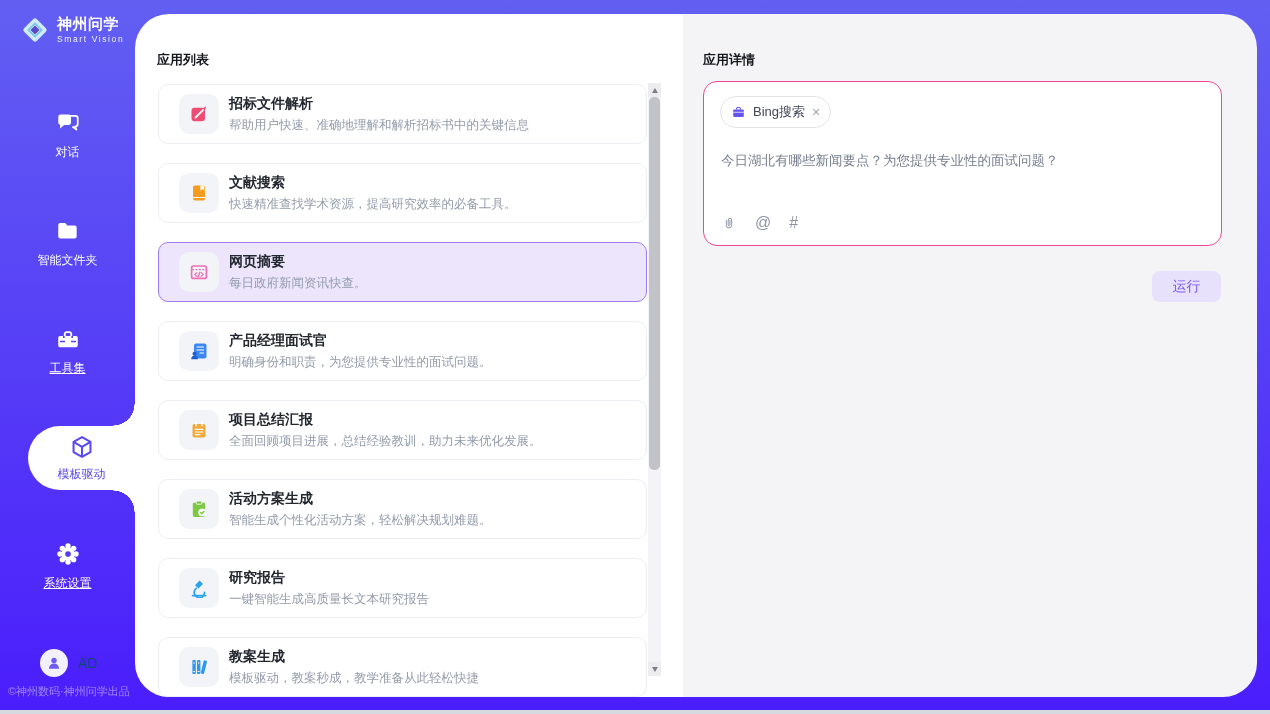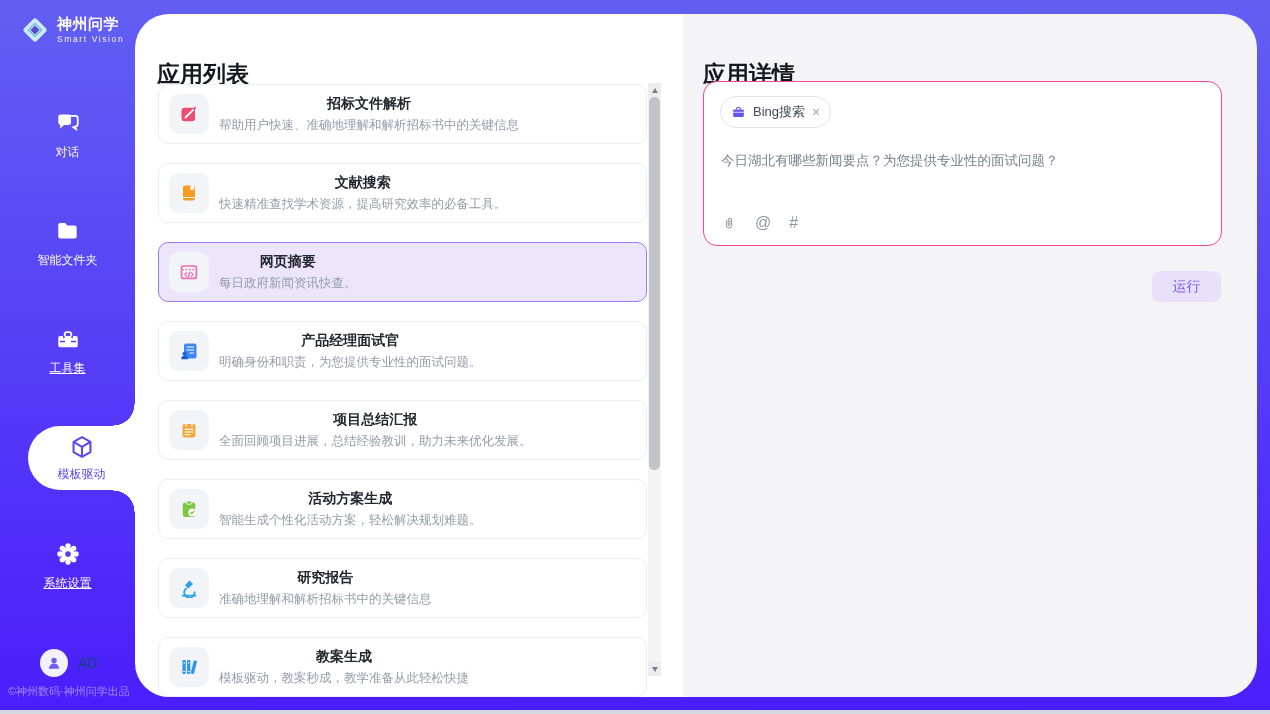--- a/index.html
+++ b/index.html
@@ -27,28 +27,28 @@
   .notch.bot{top:490px;background:radial-gradient(circle 22px at 0 100%,var(--notch-bottom,#5131f9) 0 21.4px,#fff 21.6px);}
   .user-row{position:absolute;left:40px;top:649px;display:flex;align-items:center;gap:10px;cursor:pointer;}
   .avatar{width:28px;height:28px;border-radius:50%;background:#f3f0ff;display:flex;align-items:center;justify-content:center;}
   .user-initials{color:#0c4a6e;font-size:14px;}
   .side-footer{position:absolute;left:8px;top:684px;font-size:11px;color:rgba(255,255,255,.45);white-space:nowrap;}
 
   
   .shell{position:absolute;left:135px;top:14px;width:1122px;height:683px;border-radius:34px;overflow:hidden;display:flex;}
   .list-panel{width:548px;background:#fff;position:relative;flex-shrink:0;}
   .details-panel{flex:1;background:var(--panel-gray,#f4f4f6);position:relative;}
-  .panel-title{position:absolute;top:26px;font-size:23px;font-weight:700;color:#15181f;}
+  .panel-title{position:absolute;top:26px;font-size:13px;font-weight:700;color:#15181f;}
   .list-panel .panel-title{left:22px;}
   .details-panel .panel-title{left:20px;}
 
   
   .cards{position:absolute;top:70px;left:23px;width:489px;}
   .card{box-sizing:border-box;height:60px;margin-bottom:19px;border:1px solid #edeef3;border-radius:10px;background:#fff;
-    display:flex;align-items:center;padding:0 10px;cursor:pointer;text-align:center;}
+    display:flex;align-items:center;padding:0 20px;cursor:pointer;}
   .card.selected{background:var(--selected-bg,#ece5fb);border-color:var(--selected-border,#9d7bf3);}
   .icon-box{width:40px;height:40px;border-radius:10px;background:#f3f4f7;display:flex;align-items:center;justify-content:center;flex-shrink:0;}
   .card-text{margin-left:10px;display:flex;flex-direction:column;gap:4px;min-width:0;}
   .card-title{font-size:14px;font-weight:700;color:#23272f;}
   .card-desc{font-size:12.5px;color:#939cab;white-space:nowrap;}
 
   
   .scrollbar{position:absolute;right:22px;top:69px;width:13px;height:593px;background:#f4f4f6;border-radius:2px;}
   .scroll-btn{position:absolute;left:0;width:13px;height:14px;background:#ededf0;display:flex;align-items:center;justify-content:center;cursor:pointer;}
   .scroll-btn.up{top:0;}
@@ -261,21 +261,21 @@
       <div class="card">
         <span class="icon-box" style="color: rgb(43, 163, 234);">
           <svg viewBox="0 0 20 20" width="20" height="20">
             <path d="M10.6 2.6l3.4 3.4-4.6 4.6-3.4-3.4z" fill="currentColor"></path>
             <path d="M7.2 10.4a5.2 5.2 0 1 0 8.4 4.1" fill="none" stroke="currentColor" stroke-width="1.8" stroke-linecap="round"></path>
             <path d="M3.6 17.6h13" stroke="currentColor" stroke-width="1.8" stroke-linecap="round"></path>
           </svg>
         </span>
         <span class="card-text">
           <span class="card-title">研究报告</span>
-          <span class="card-desc">准确地理解和解析招标书中的关键信息</span>
+          <span class="card-desc">一键智能生成高质量长文本研究报告</span>
         </span>
       </div>
 
       <div class="card">
         <span class="icon-box" style="color: rgb(46, 151, 240);">
           <svg viewBox="0 0 20 20" width="20" height="20">
             <rect x="3.4" y="3" width="3.4" height="14" rx="0.9" fill="currentColor"></rect>
             <rect x="8" y="3" width="3.4" height="14" rx="0.9" fill="currentColor"></rect>
             <rect x="13.2" y="3.4" width="3.4" height="13.6" rx="0.9" fill="currentColor" transform="rotate(14 14.9 10.2)"></rect>
             <path d="M5.1 6h0M9.7 6h0" stroke="#fff" stroke-width="1.4" stroke-linecap="round"></path>

